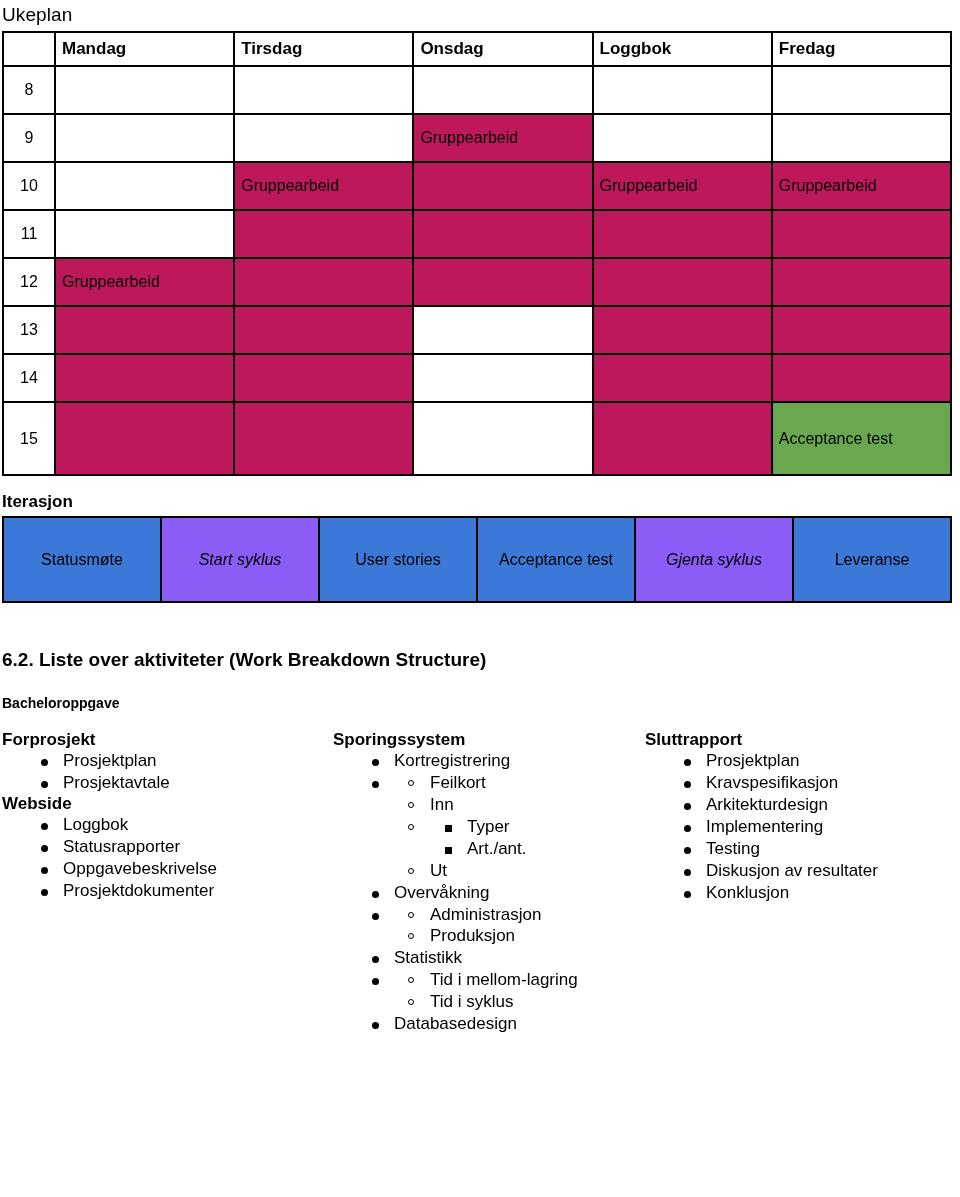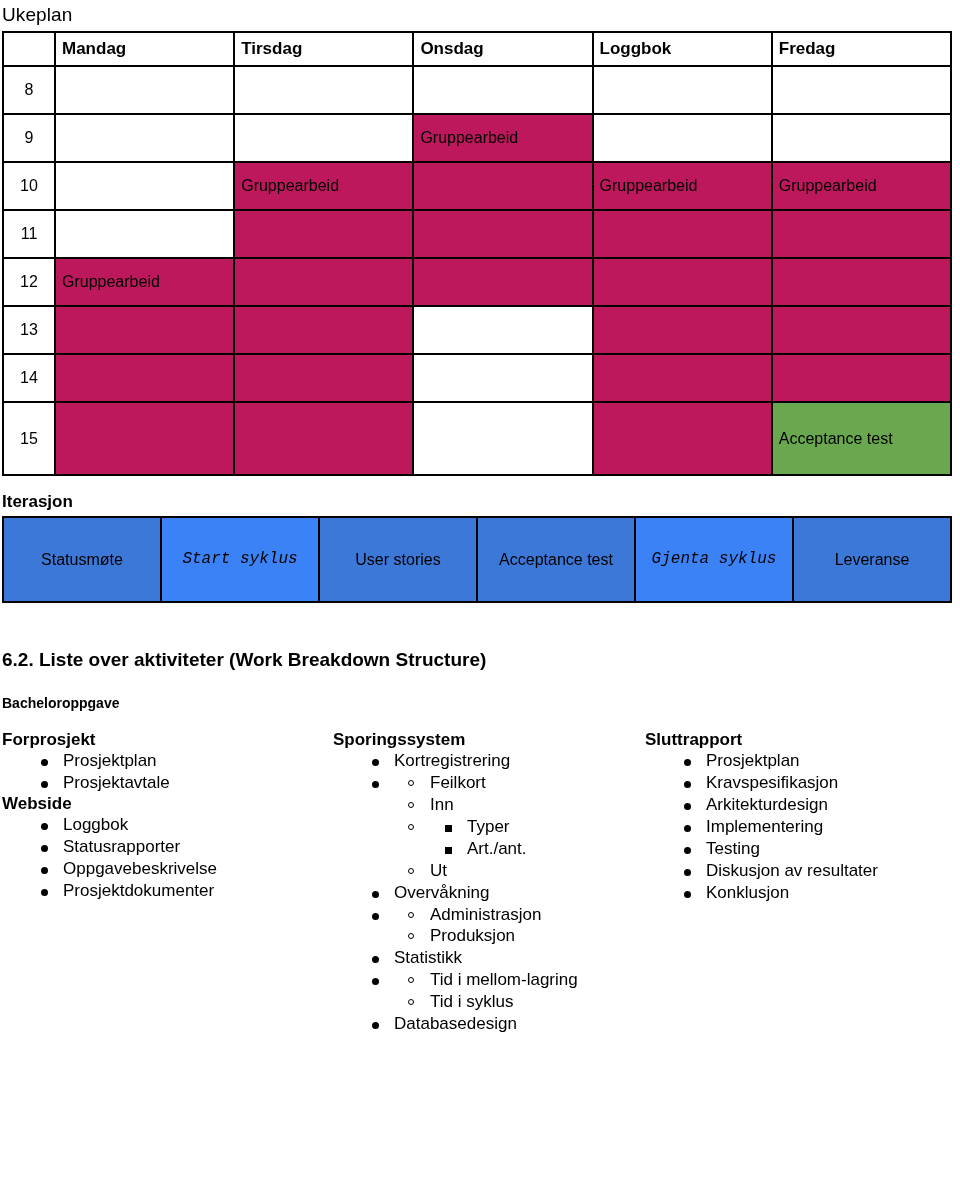--- a/index.html
+++ b/index.html
@@ -86,21 +86,21 @@
     border: 2px solid #000000;
     height: 85px;
     text-align: center;
     vertical-align: middle;
     font-size: 16px;
     line-height: 1.2;
     padding: 0 4px;
     box-sizing: border-box;
   }
   td.iter-blue { background: #3c78d8; }
-  td.iter-gray { background: #3b82f6; font-style: italic; font-family: Liberation Mono, monospace; }
+  td.iter-gray { background: #8b5cf6; font-style: italic; }
 
   
   .section-title {
     font-size: 19px;
     font-weight: bold;
     margin: 47px 0 0 2px;
     line-height: 1;
   }
   .project-name {
     font-size: 14px;

